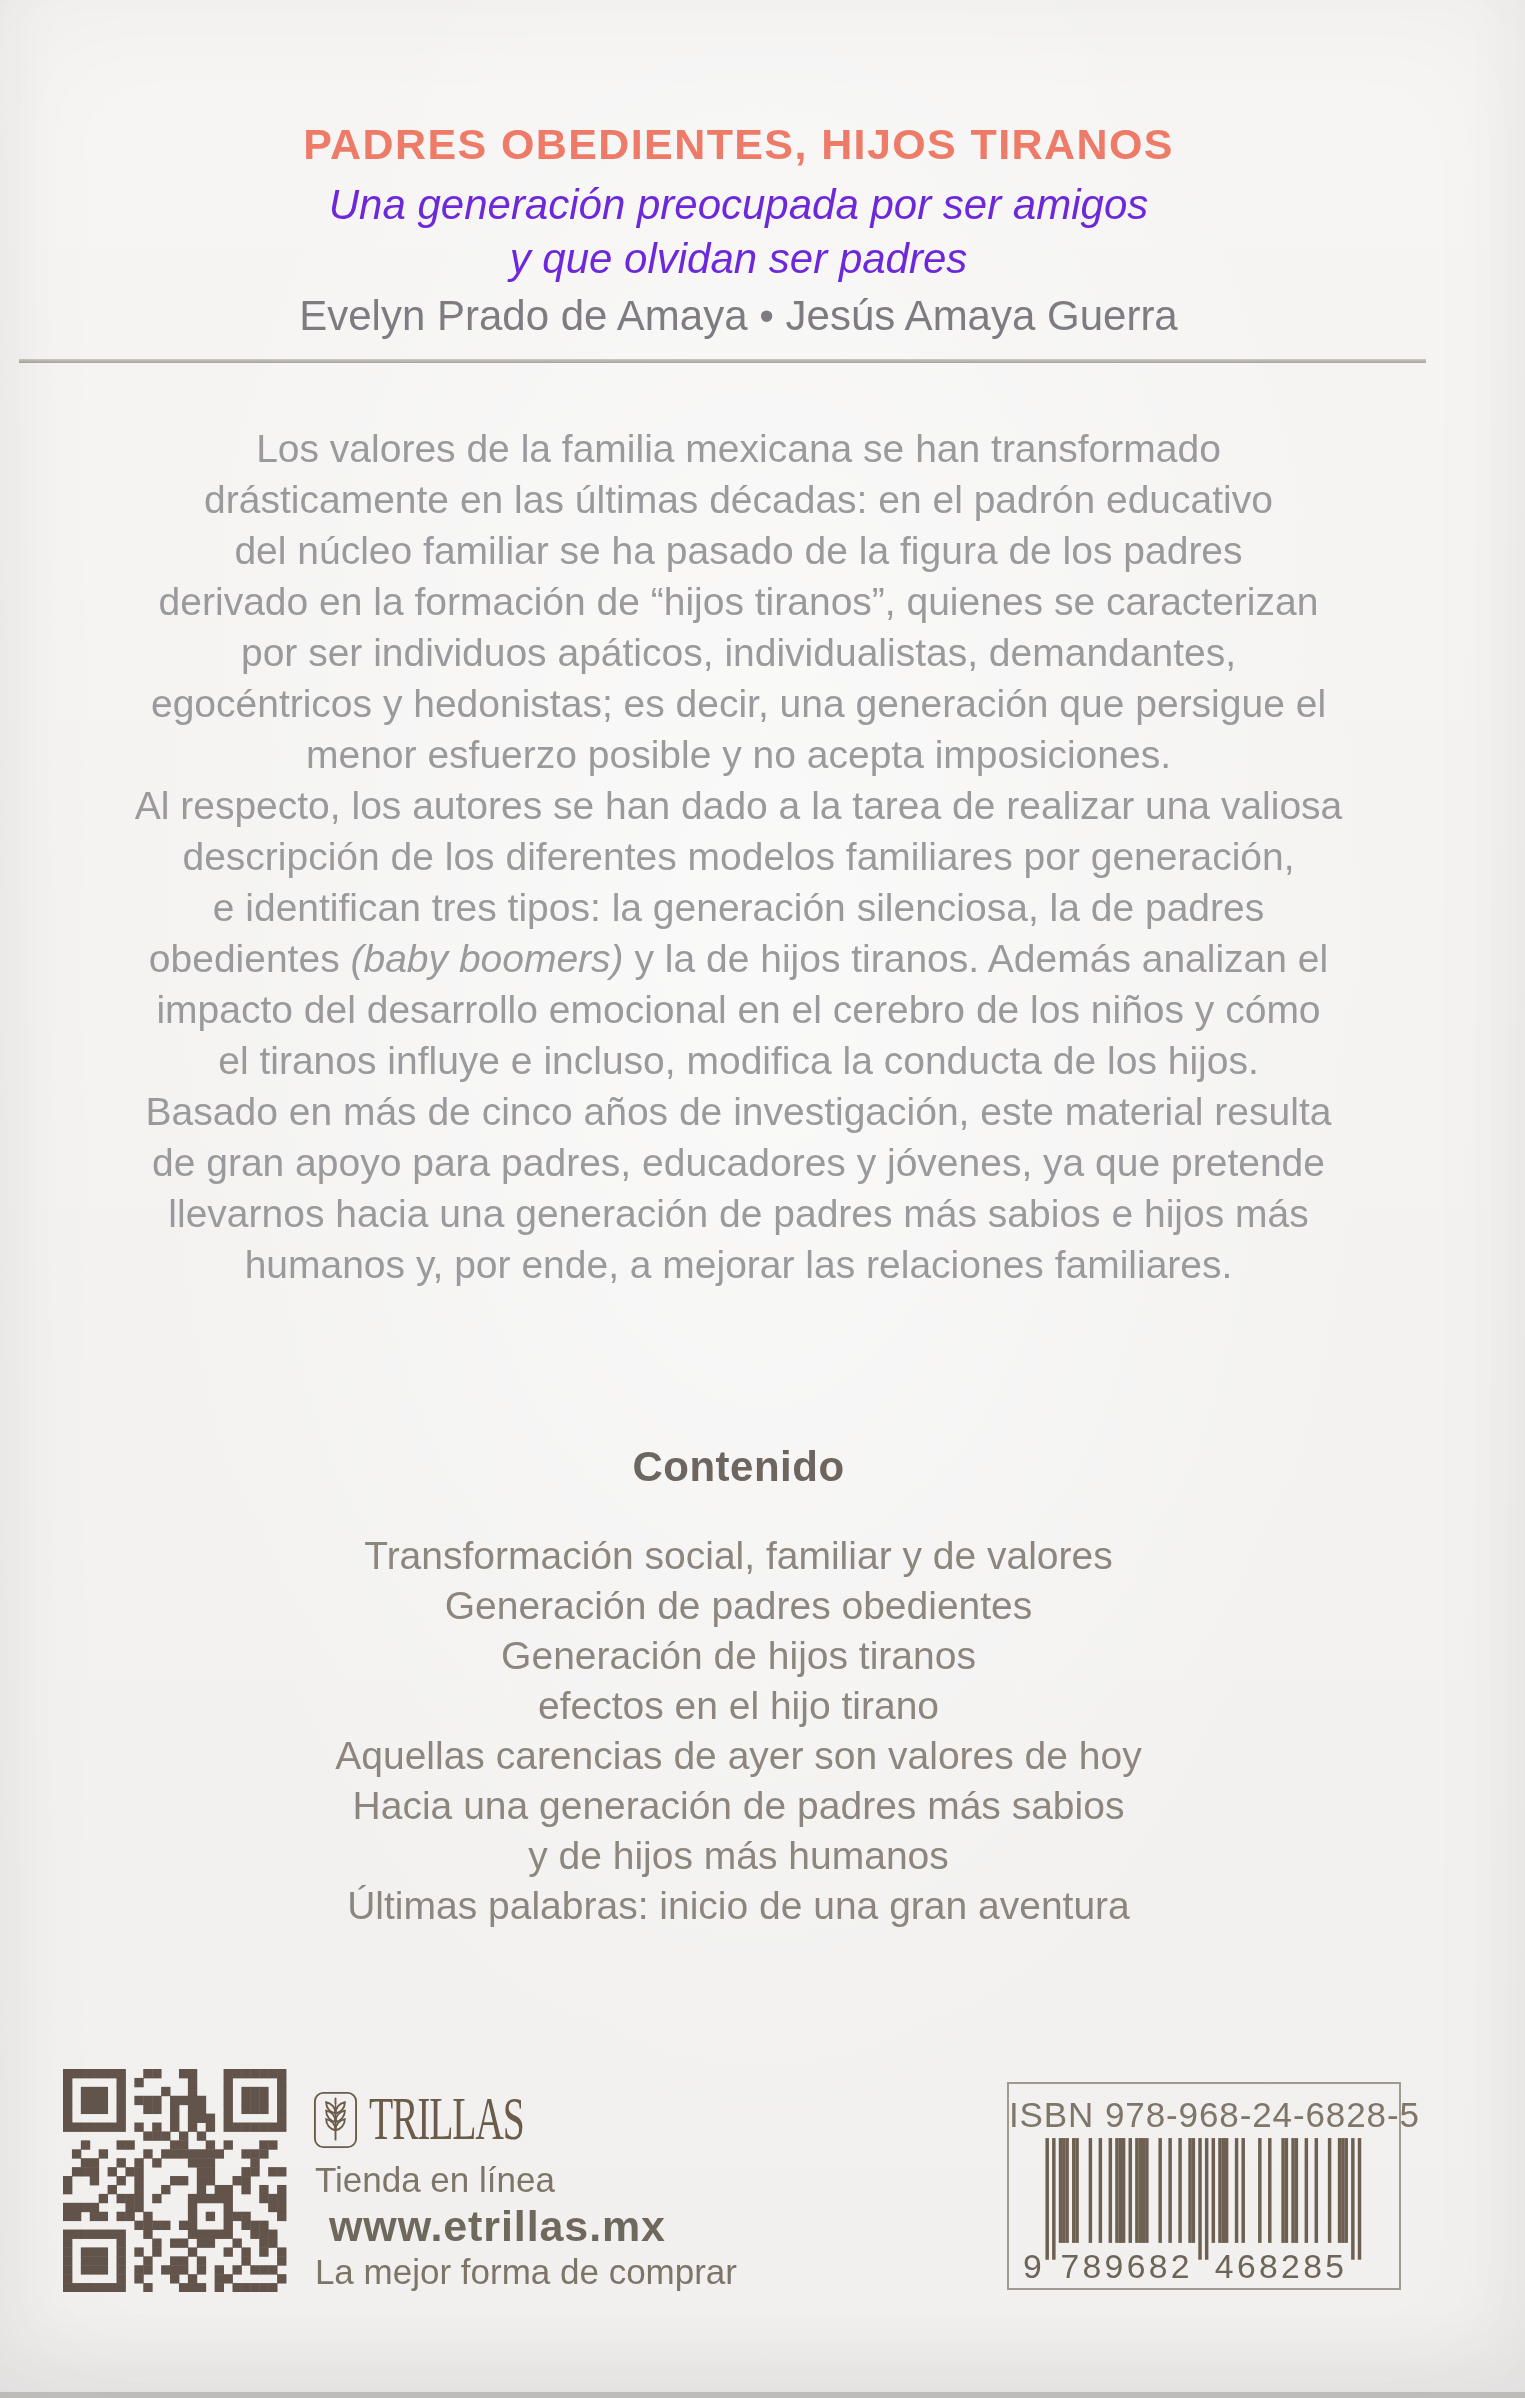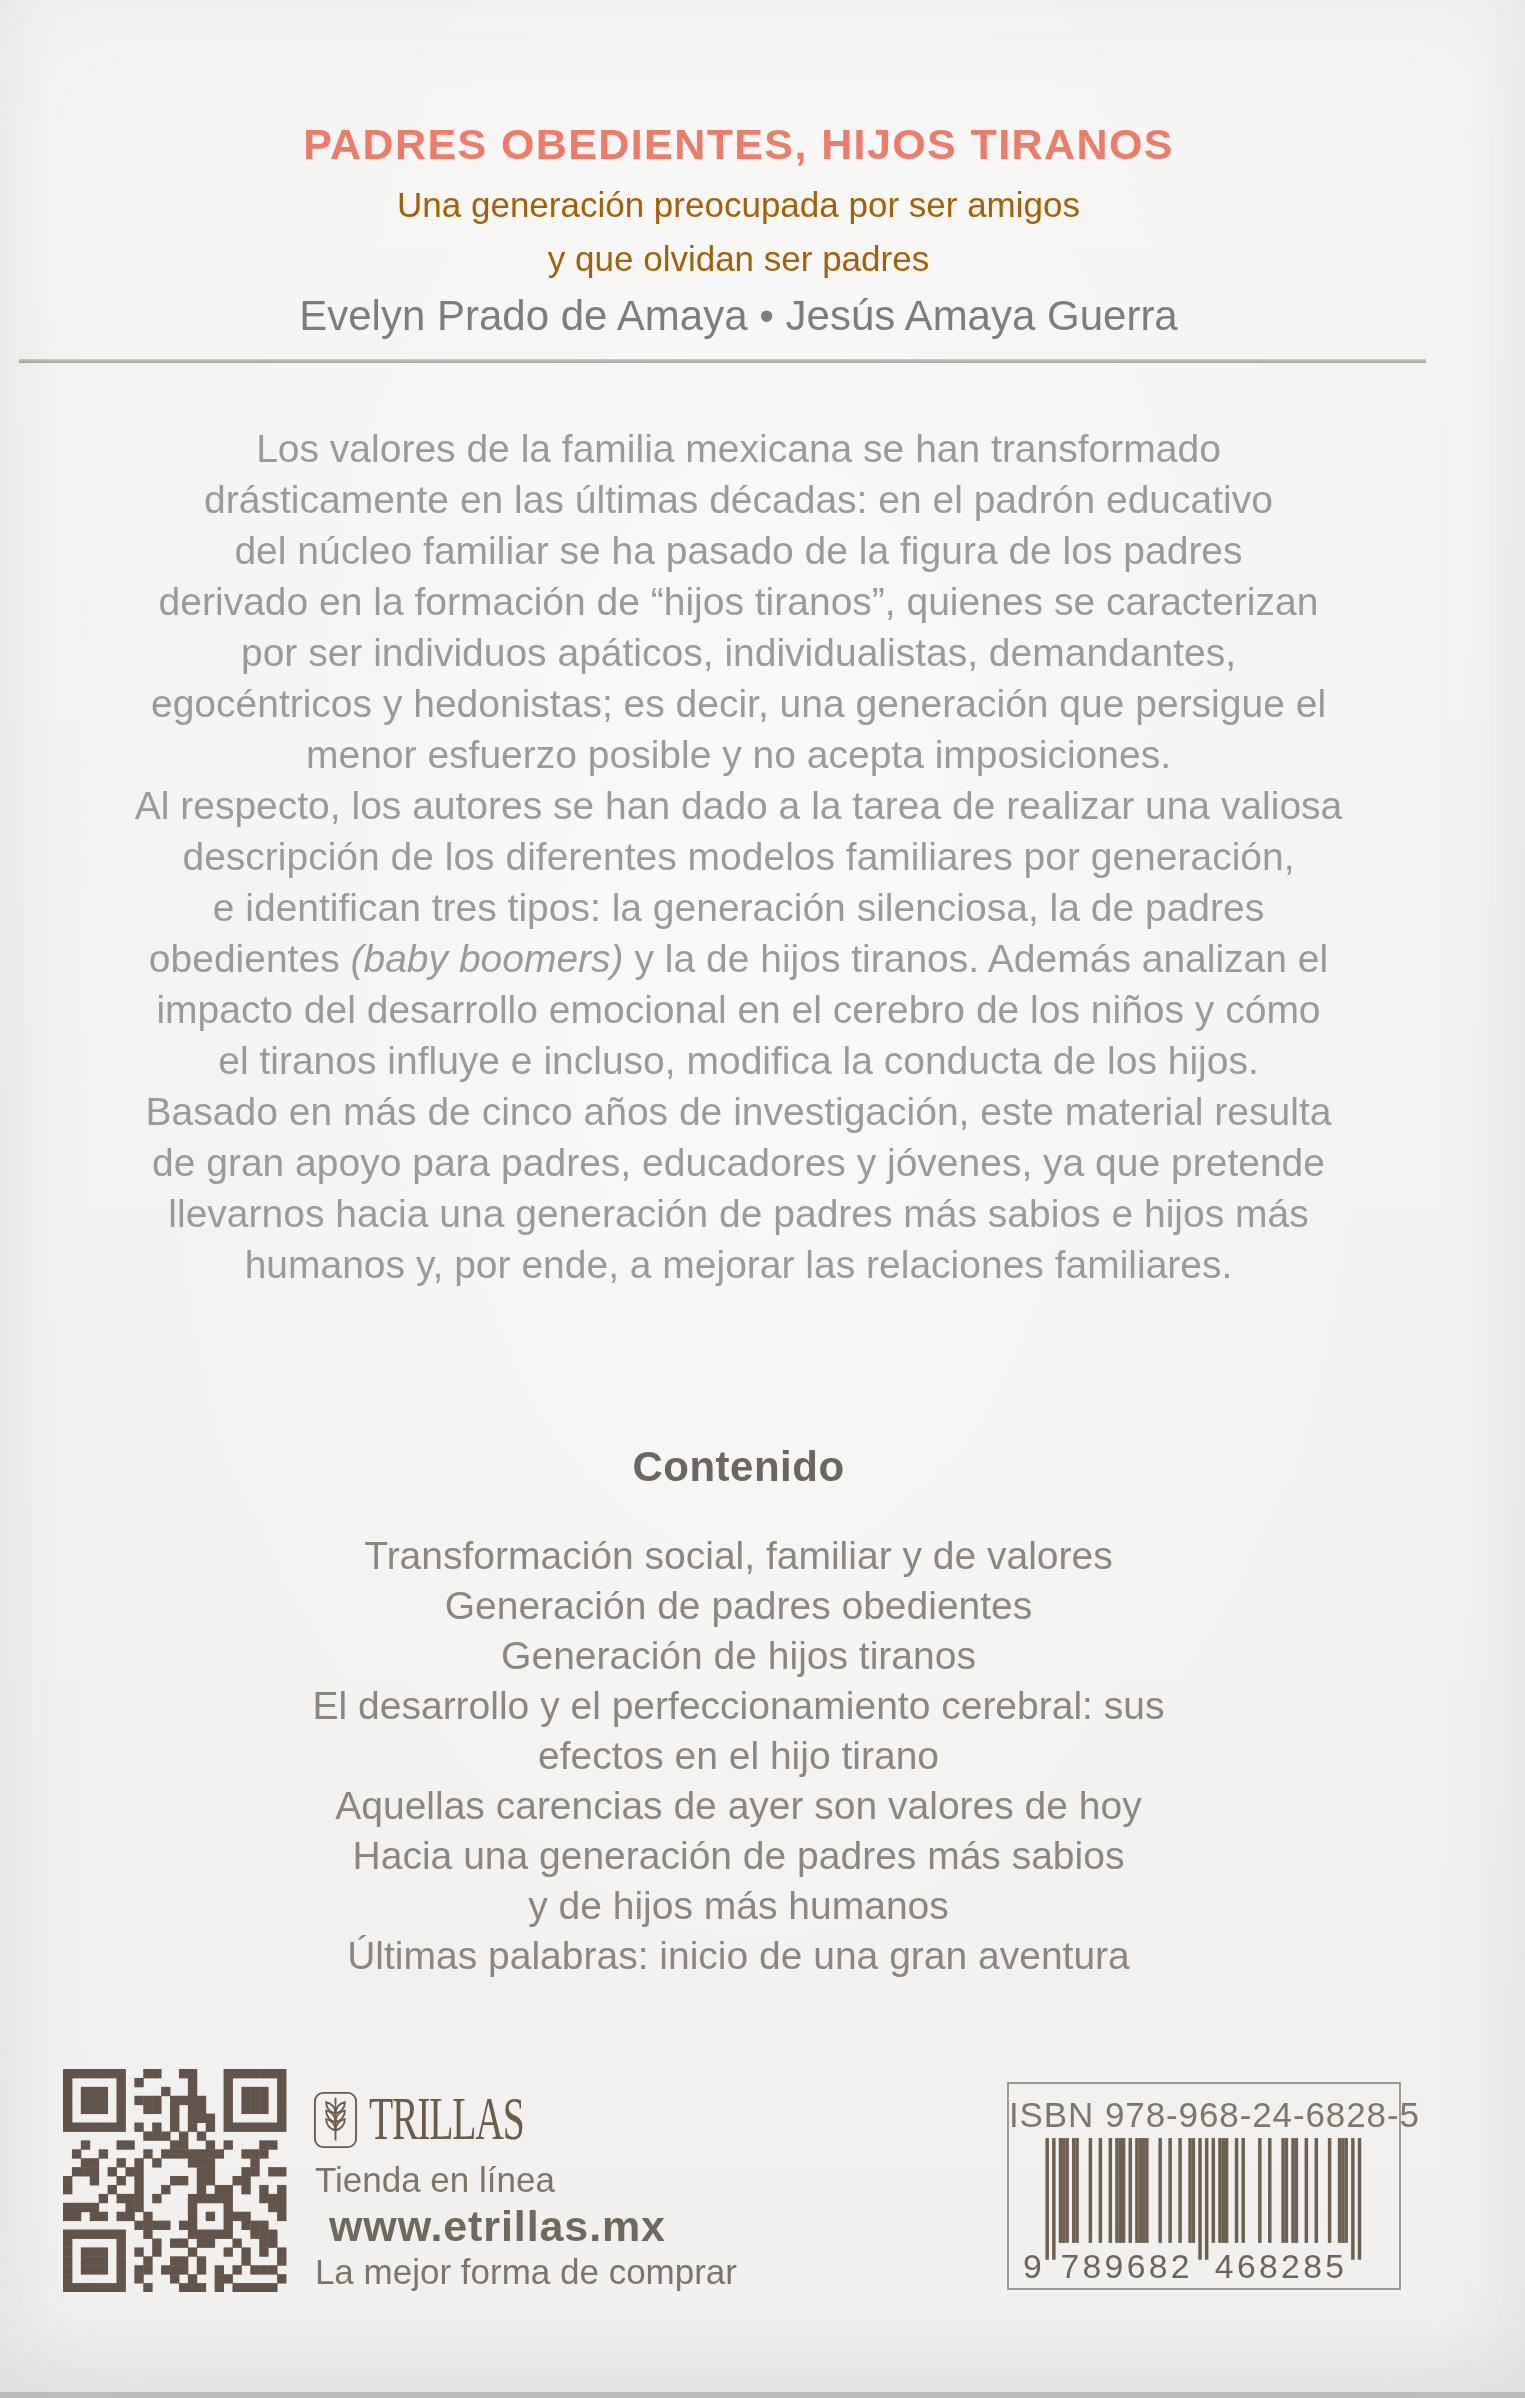--- a/index.html
+++ b/index.html
@@ -14,21 +14,21 @@
   }
   body::after{
     content:"";position:absolute;inset:0;pointer-events:none;
     box-shadow:inset 0 -37px 66px rgba(60,55,50,.06), inset 0 0 131px rgba(60,55,50,.04);
   }
   .photo-edge{position:absolute;left:0;bottom:0;width:100%;height:6.6px;background:#c9c8c7;}
 
   
   .header{position:absolute;top:120px;left:0;width:1477px;text-align:center;}
   .title{font-size:43px;font-weight:bold;letter-spacing:1.4px;color:var(--accent,#ee7a68);}
-  .subtitle{font-size:35px;color:#a16207;line-height:54px;margin-top:9.4px;}
+  .subtitle{font-size:42px;font-style:italic;color:#6d28d9;line-height:54px;margin-top:9.4px;}
   .authors{font-size:42px;color:#7e7c81;margin-top:5.6px;text-align:center;}
 
   .rule{position:absolute;top:359px;left:19px;width:1407px;height:3.7px;
         background:linear-gradient(#cfcabe,#a7a29b);}
 
   
   .synopsis{position:absolute;top:423px;left:0;width:1477px;text-align:center;
             font-size:39px;line-height:51px;color:#9a999c;}
   .syn-line{white-space:nowrap;}
 
@@ -87,21 +87,20 @@
     <div class="syn-line"><span>de gran apoyo para padres, educadores y jóvenes, ya que pretende</span></div>
     <div class="syn-line"><span>llevarnos hacia una generación de padres más sabios e hijos más</span></div>
     <div class="syn-line"><span>humanos y, por ende, a mejorar las relaciones familiares.</span></div>
   </div>
 
 <div class="contents-heading">Contenido</div>
 <div class="contents">
     <div class="toc-line"><span>Transformación social, familiar y de valores</span></div>
     <div class="toc-line"><span>Generación de padres obedientes</span></div>
     <div class="toc-line"><span>Generación de hijos tiranos</span></div>
-    <div class="toc-line"><span>El desarrollo y el perfeccionamiento cerebral: sus</span></div>
     <div class="toc-line"><span>efectos en el hijo tirano</span></div>
     <div class="toc-line"><span>Aquellas carencias de ayer son valores de hoy</span></div>
     <div class="toc-line"><span>Hacia una generación de padres más sabios</span></div>
     <div class="toc-line"><span>y de hijos más humanos</span></div>
     <div class="toc-line"><span>Últimas palabras: inicio de una gran aventura</span></div>
   </div>
 
 <svg class="qr" id="qr-svg" viewBox="0 0 25 25">
     <rect x="0" y="0" width="1.05" height="1.05" fill="#62544a"></rect>
     <rect x="1" y="0" width="1.05" height="1.05" fill="#62544a"></rect>

